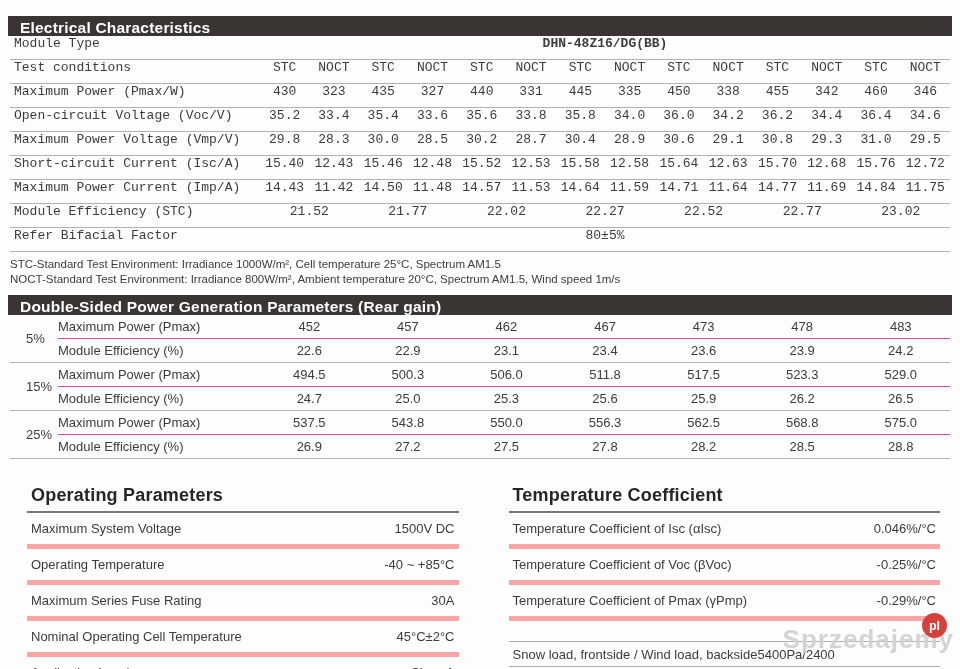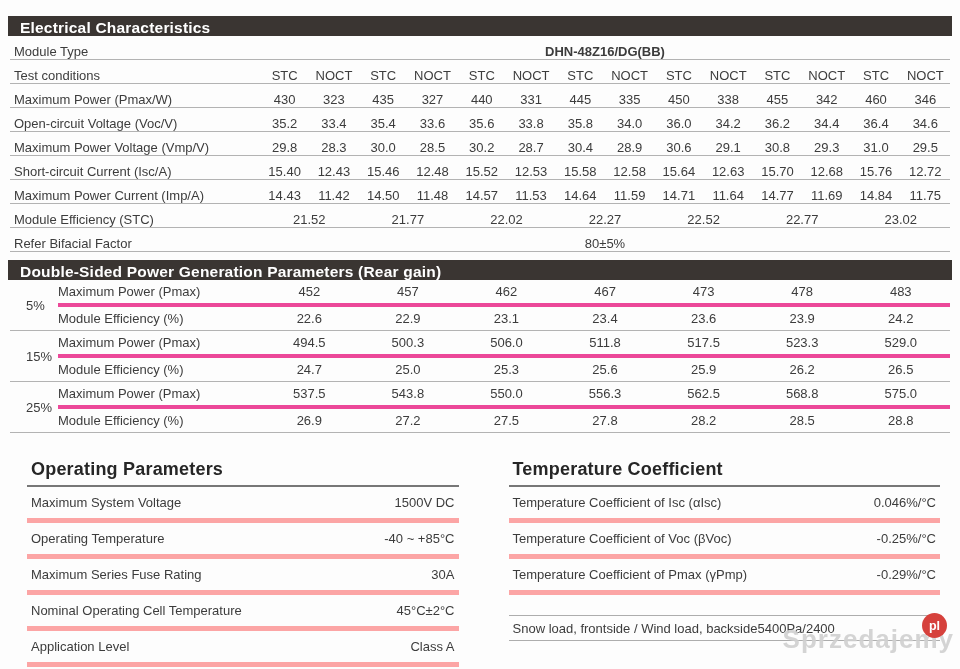--- a/index.html
+++ b/index.html
@@ -12,35 +12,35 @@
   .page { position:absolute; inset:0; padding-top:16px; box-sizing:border-box; }
 
   .bar {
     margin:0 8px; height:20px; line-height:24px; padding:0 12px;
     background:#3a3532; color:#ffffff; font-weight:bold; font-size:15.5px;
     letter-spacing:0.2px;
   }
   .bar.second { margin-top:8px; }
 
   .tbl { margin:0 10px; }
-  .row { display:flex; align-items:flex-end; height:23px; border-bottom:1px solid #b3b3b3; }
+  .row { display:flex; align-items:flex-start; height:23px; border-bottom:1px solid #b3b3b3;font-family:Liberation Mono, monospace; }
   .row .lbl { width:250px; padding-left:4px; box-sizing:border-box; font-size:13px; }
   .row .vals { flex:1; display:flex; }
   .vals > span { flex:1; text-align:center; white-space:nowrap; }
   .row.module .vals > span { font-weight:bold; }
   .center-one { flex:1; text-align:center; }
 
   .footnotes { margin:5px 10px 0; font-size:11.5px; line-height:15px; color:#3c3c3c; }
 
   .ds { margin:0 10px; }
   .ds-group { display:flex; align-items:stretch; border-bottom:1px solid #b3b3b3; }
   .ds-gain { width:48px; box-sizing:border-box; padding-left:16px; display:flex; align-items:center; font-size:13px; }
   .ds-body { flex:1; }
   .ds-row { display:flex; align-items:center; height:23px; }
-  .ds-row:first-child { border-bottom:4px solid #ec4899; }
+  .ds-row:first-child { border-bottom:1px solid #ec4899; }
   .ds-row .lbl2 { width:202px; box-sizing:border-box; font-size:13px; }
   .ds-row .vals { flex:1; display:flex; }
 
   .bottom { display:flex; margin:26px 20px 0 27px; gap:50px; }
   .panel { flex:1; min-width:0; }
   .panel h2 { margin:0 0 5px 4px; font-size:18px; font-weight:bold; color:#262626; letter-spacing:0.2px; }
   .panel .rows { border-top:2px solid #777; }
   .prow { display:flex; justify-content:space-between; align-items:center; height:23px;
           border-bottom:5px solid #fca5a5; padding:4px 4px; }
   .prow .pv { white-space:nowrap; }
@@ -208,20 +208,24 @@
     </div>
 
     <div class="row">
       <div class="lbl">Refer Bifacial Factor</div>
       <div class="vals">
         <span class="center-one">80±5%</span>
       </div>
     </div>
   </div>
 
+  <div class="footnotes">
+    <div>STC-Standard Test Environment: Irradiance 1000W/m², Cell temperature 25°C, Spectrum AM1.5</div>
+    <div>NOCT-Standard Test Environment: Irradiance 800W/m², Ambient temperature 20°C, Spectrum AM1.5, Wind speed 1m/s</div>
+  </div>
 
   <div class="bar second" style="background: rgb(58, 53, 50);">
     <span>Double-Sided Power Generation Parameters (Rear gain)</span>
   </div>
 
   <div class="ds">
     <div class="ds-group">
       <div class="ds-gain">5%</div>
       <div class="ds-body">
         <div class="ds-row">

